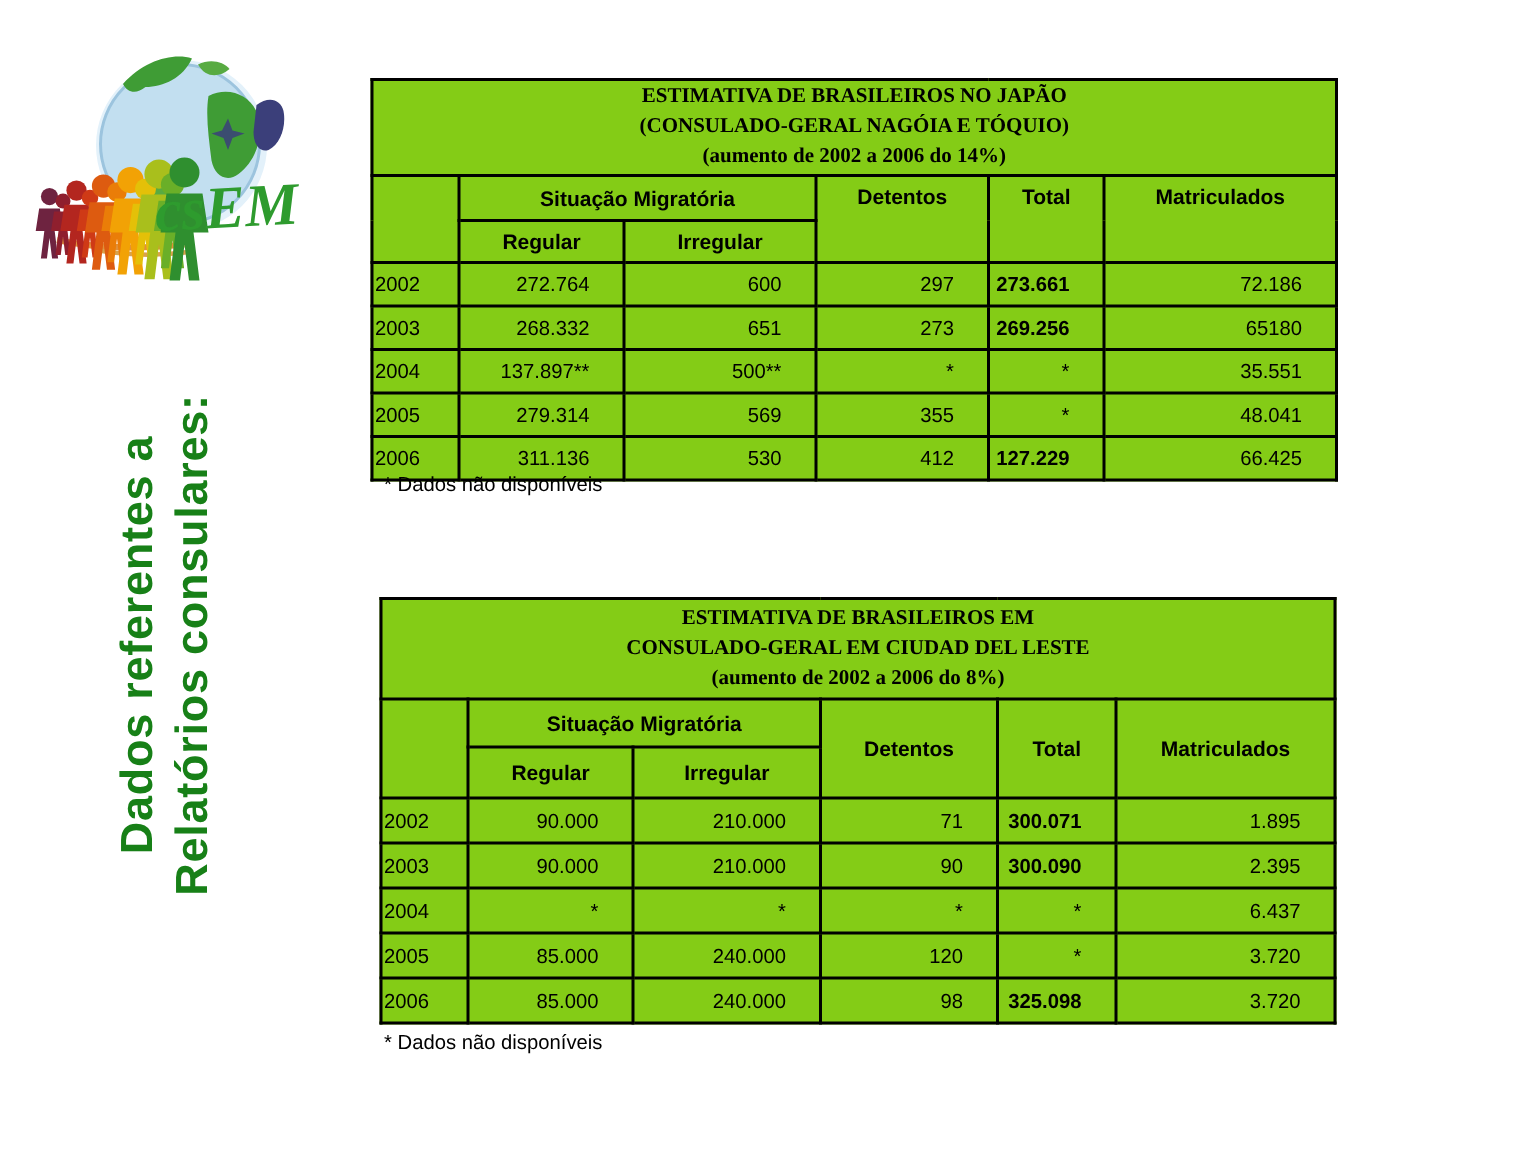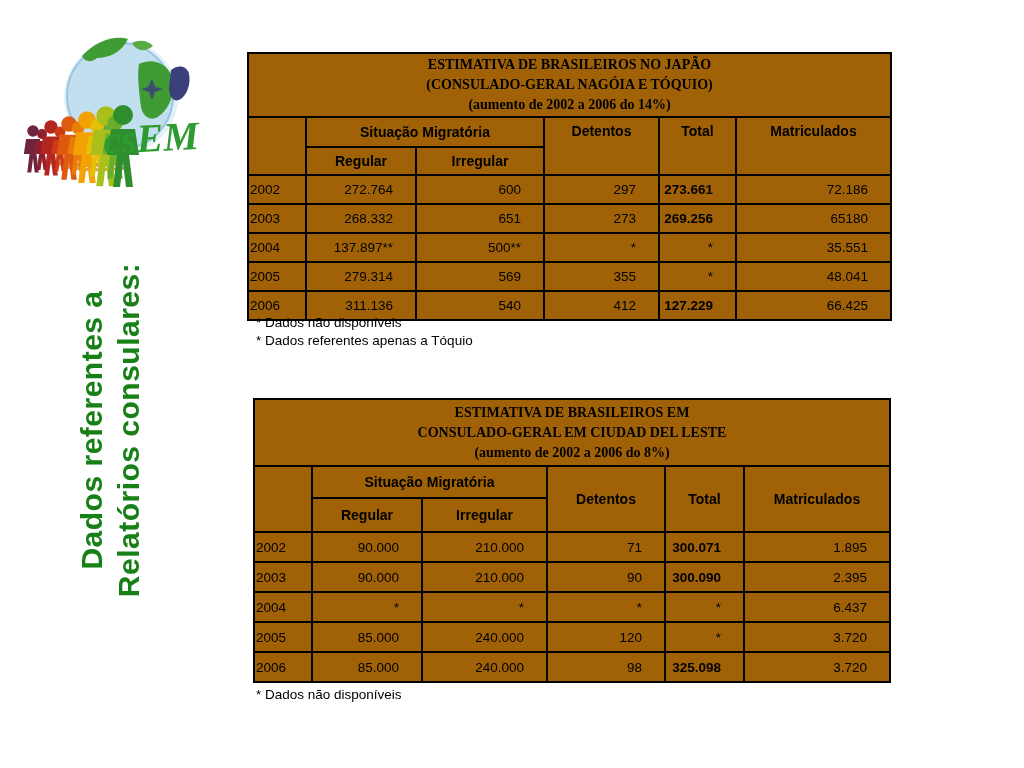--- a/index.html
+++ b/index.html
@@ -10,21 +10,21 @@
   .logo { position:absolute; left:8px; top:2px; width:215px; height:215px; }
 
   
   .side-title { position:absolute; left:-80px; top:375px; width:380px; height:110px;
                 transform:rotate(-90deg); display:flex; flex-direction:column;
                 justify-content:center; text-align:center;
                 color:#178017; font-weight:bold; font-size:30px; line-height:37px;
                 letter-spacing:0.5px; white-space:nowrap; }
 
   
-  .tbl { position:absolute; border-collapse:collapse; table-layout:fixed; background:#a16207; }
+  .tbl { position:absolute; border-collapse:collapse; table-layout:fixed; background:#84cc16; }
   .tbl td { border:2px solid #000; overflow:hidden; }
   .tbl-japan  { left:247px; top:52px;  width:643px; }
   .tbl-leste  { left:253px; top:398px; width:636px; }
 
   .title-cell { font-family:"Liberation Serif", serif; font-weight:bold; font-size:14px;
                 text-align:center; line-height:20px; height:60px; }
   .tbl-leste .title-cell { height:63px; }
 
   .hdr { font-family:Liberation Sans, sans-serif; font-weight:bold; font-size:14px; text-align:center; }
   .hrow1 td { height:26px; }
@@ -144,31 +144,30 @@
         <td class="year">2005</td>
         <td class="num">279.314</td>
         <td class="num">569</td>
         <td class="num">355</td>
         <td class="num">*</td>
         <td class="num">48.041</td>
       </tr>
       <tr class="drow">
         <td class="year">2006</td>
         <td class="num">311.136</td>
-        <td class="num">540</td>
+        <td class="num">530</td>
         <td class="num">412</td>
         <td class="num bold">127.229</td>
         <td class="num">66.425</td>
       </tr>
     </tbody>
   </table>
 
   <div class="fn fn-japan">
     <div>* Dados não disponíveis</div>
-    <div>* Dados referentes apenas a Tóquio</div>
   </div>
 
   <table class="tbl tbl-leste">
     <colgroup>
       <col style="width:58px">
         <col style="width:110px">
         <col style="width:125px">
       <col style="width:118px">
         <col style="width:79px">
         <col style="width:146px">

